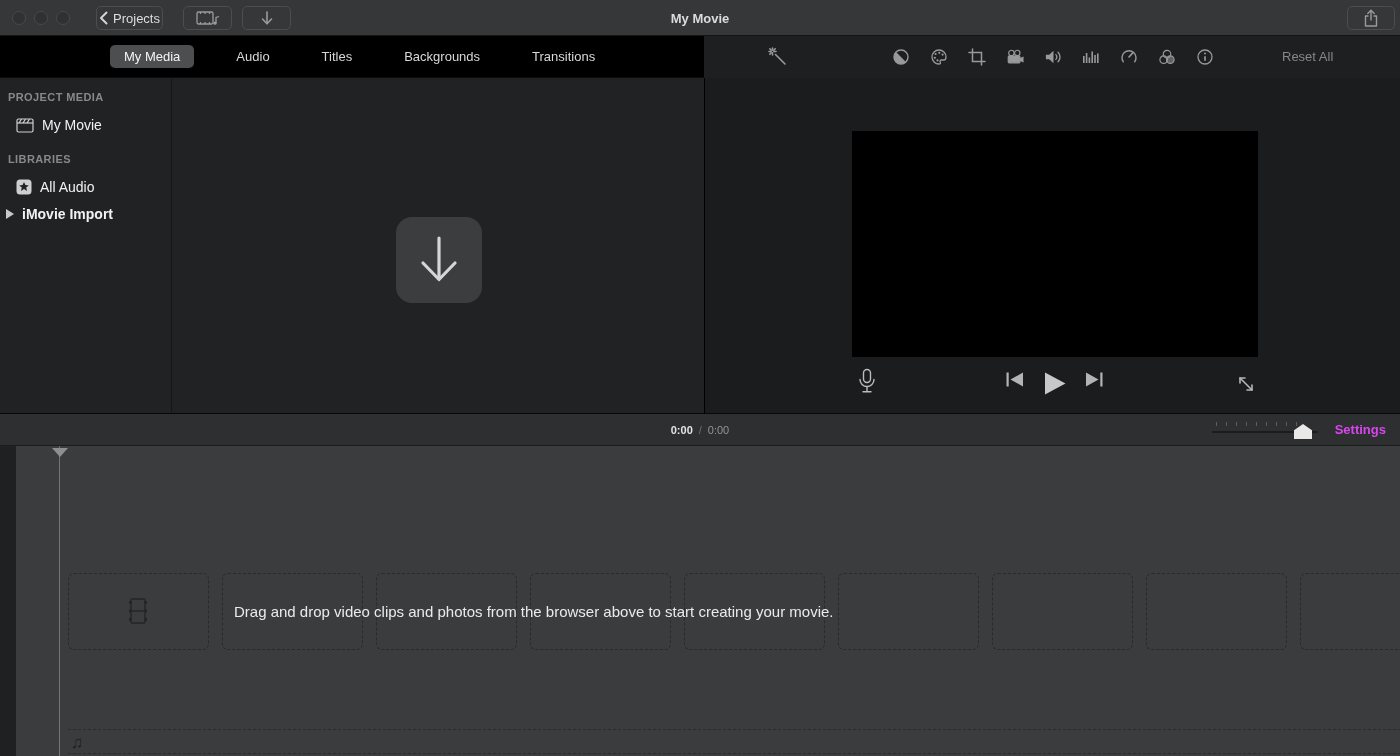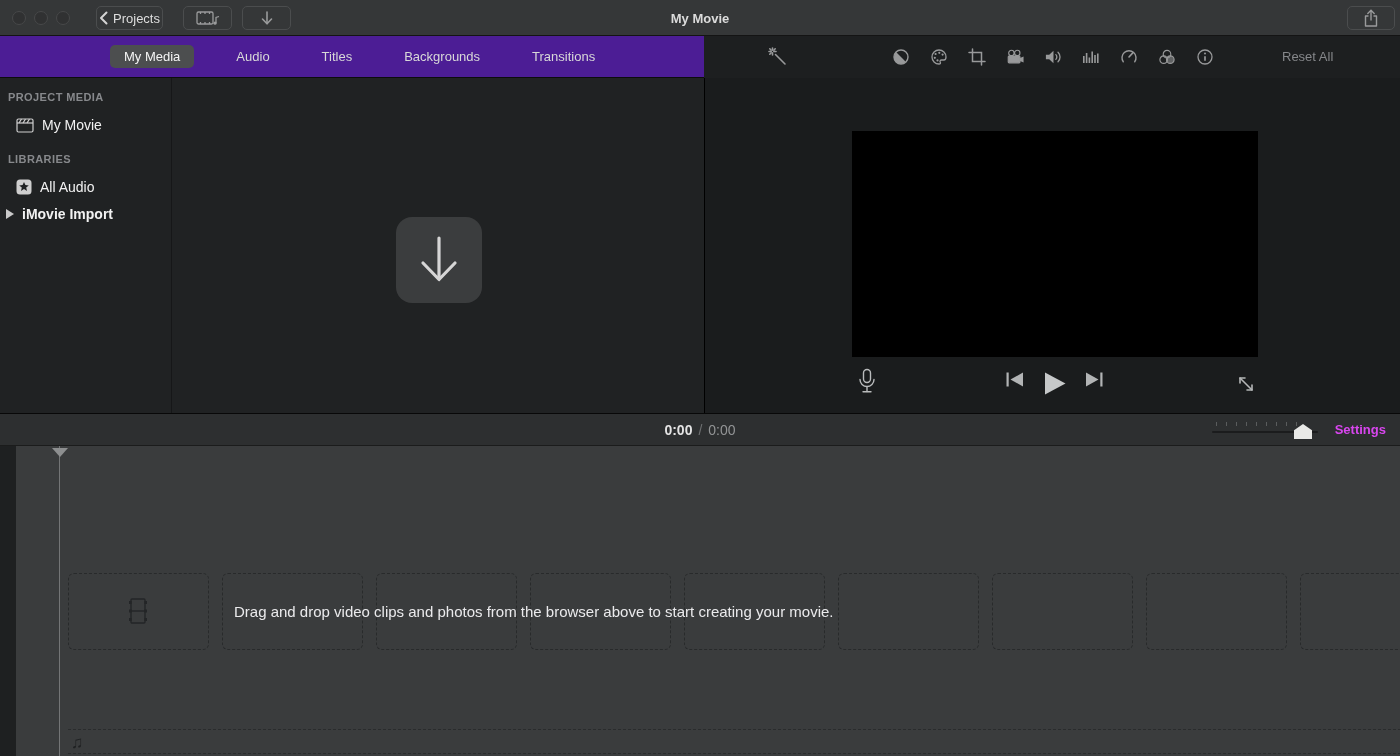--- a/index.html
+++ b/index.html
@@ -11,21 +11,21 @@
   .traffic-lights { position:absolute; left:12px; top:11px; display:flex; gap:8px; }
   .traffic-light { width:14px; height:14px; border-radius:50%; background:#303132; border:1.5px solid #474849; }
   .tb-btn { position:absolute; top:6px; height:24px; border:1px solid #4b4d4e; border-radius:5px; background:transparent; display:flex; align-items:center; justify-content:center; gap:5px; color:#dedede; font-size:13px; }
   .btn-projects { left:96px; width:67px; }
   .btn-media { left:183px; width:49px; }
   .btn-import-shortcut { left:242px; width:49px; }
   .btn-share { left:1347px; width:48px; }
   .window-title { position:absolute; left:0; right:0; top:0; height:36px; display:flex; align-items:center; justify-content:center; font-size:13px; color:#dcdcdc; font-weight:bold; pointer-events:none; }
 
   
-  .toolbar-row { position:absolute; left:0; top:36px; width:1400px; height:42px; background:#4c1d95; border-bottom:1px solid #0c0d0d; }
+  .toolbar-row { position:absolute; left:0; top:36px; width:1400px; height:42px; background:#000000; border-bottom:1px solid #0c0d0d; }
   .toolbar-row .right-shade { position:absolute; left:704px; top:0; width:696px; height:42px; background:#1d1f20; }
   .tabs { position:absolute; left:110px; top:0; height:41px; display:flex; align-items:center; gap:32px; }
   .tab { font-size:13px; color:#d8d8d8; padding:4px 10px; border-radius:5px; white-space:nowrap; }
   .tab.active { background:#4c4e4f; color:#f4f4f4; padding:4px 14px; }
   .vicon { width:18px; height:18px; color:#98999a; display:inline-flex; align-items:center; justify-content:center; }
   .wand-icon { position:absolute; left:768px; top:11px; width:20px; height:20px; color:#98999a; }
   .viewer-tools { position:absolute; left:892px; top:12px; display:flex; gap:20px; align-items:center; }
   .reset-all { position:absolute; left:1282px; top:0; height:41px; display:flex; align-items:center; font-size:13px; color:#85878a; }
 
   
@@ -46,21 +46,21 @@
 
   .viewer { flex:1; height:335px; background:#1a1c1d; position:relative; }
   .video-canvas { position:absolute; left:147px; top:53px; width:406px; height:226px; background:#000; }
   .mic-btn { position:absolute; left:152px; top:290px; width:22px; height:28px; color:#b9bbbc; }
   .transport { position:absolute; top:294px; }
   .skip-back { left:301px; } .play { left:339px; } .skip-fwd { left:381px; }
   .fullscreen-btn { position:absolute; left:531px; top:296px; width:20px; height:20px; color:#b4b6b7; }
 
   
   .tl-toolbar { position:absolute; left:0; top:413px; width:1400px; height:33px; background:#2d2f30; border-top:1px solid #080808; border-bottom:1px solid #1b1c1c; display:flex; align-items:center; justify-content:center; }
-  .time-display { font-size:14px; display:flex; gap:6px; align-items:flex-start; }
+  .time-display { font-size:11px; display:flex; gap:6px; align-items:flex-start; }
   .time-current { color:#e4e4e4; font-weight:bold; }
   .time-sep { color:#6f7172; }
   .time-total { color:#939596; }
   .zoom-slider { position:absolute; right:82px; top:8px; width:106px; height:18px; }
   .zoom-ticks { position:absolute; left:4px; top:0; width:88px; height:4px;
      background:repeating-linear-gradient(to right, #5a5c5d 0 1px, transparent 1px 10px); }
   .zoom-track { position:absolute; left:0; top:9px; width:100%; height:2px; background:#1b1c1d; border-radius:1px; }
   .zoom-thumb { position:absolute; left:82px; top:2px; width:18px; height:15px; background:#e9e9e7;
      clip-path:polygon(50% 0, 100% 42%, 100% 100%, 0 100%, 0 42%); }
   .settings-btn { position:absolute; right:14px; top:0; height:31px; display:flex; align-items:center; font-size:13px; color:#d946ef;font-weight:bold; }

